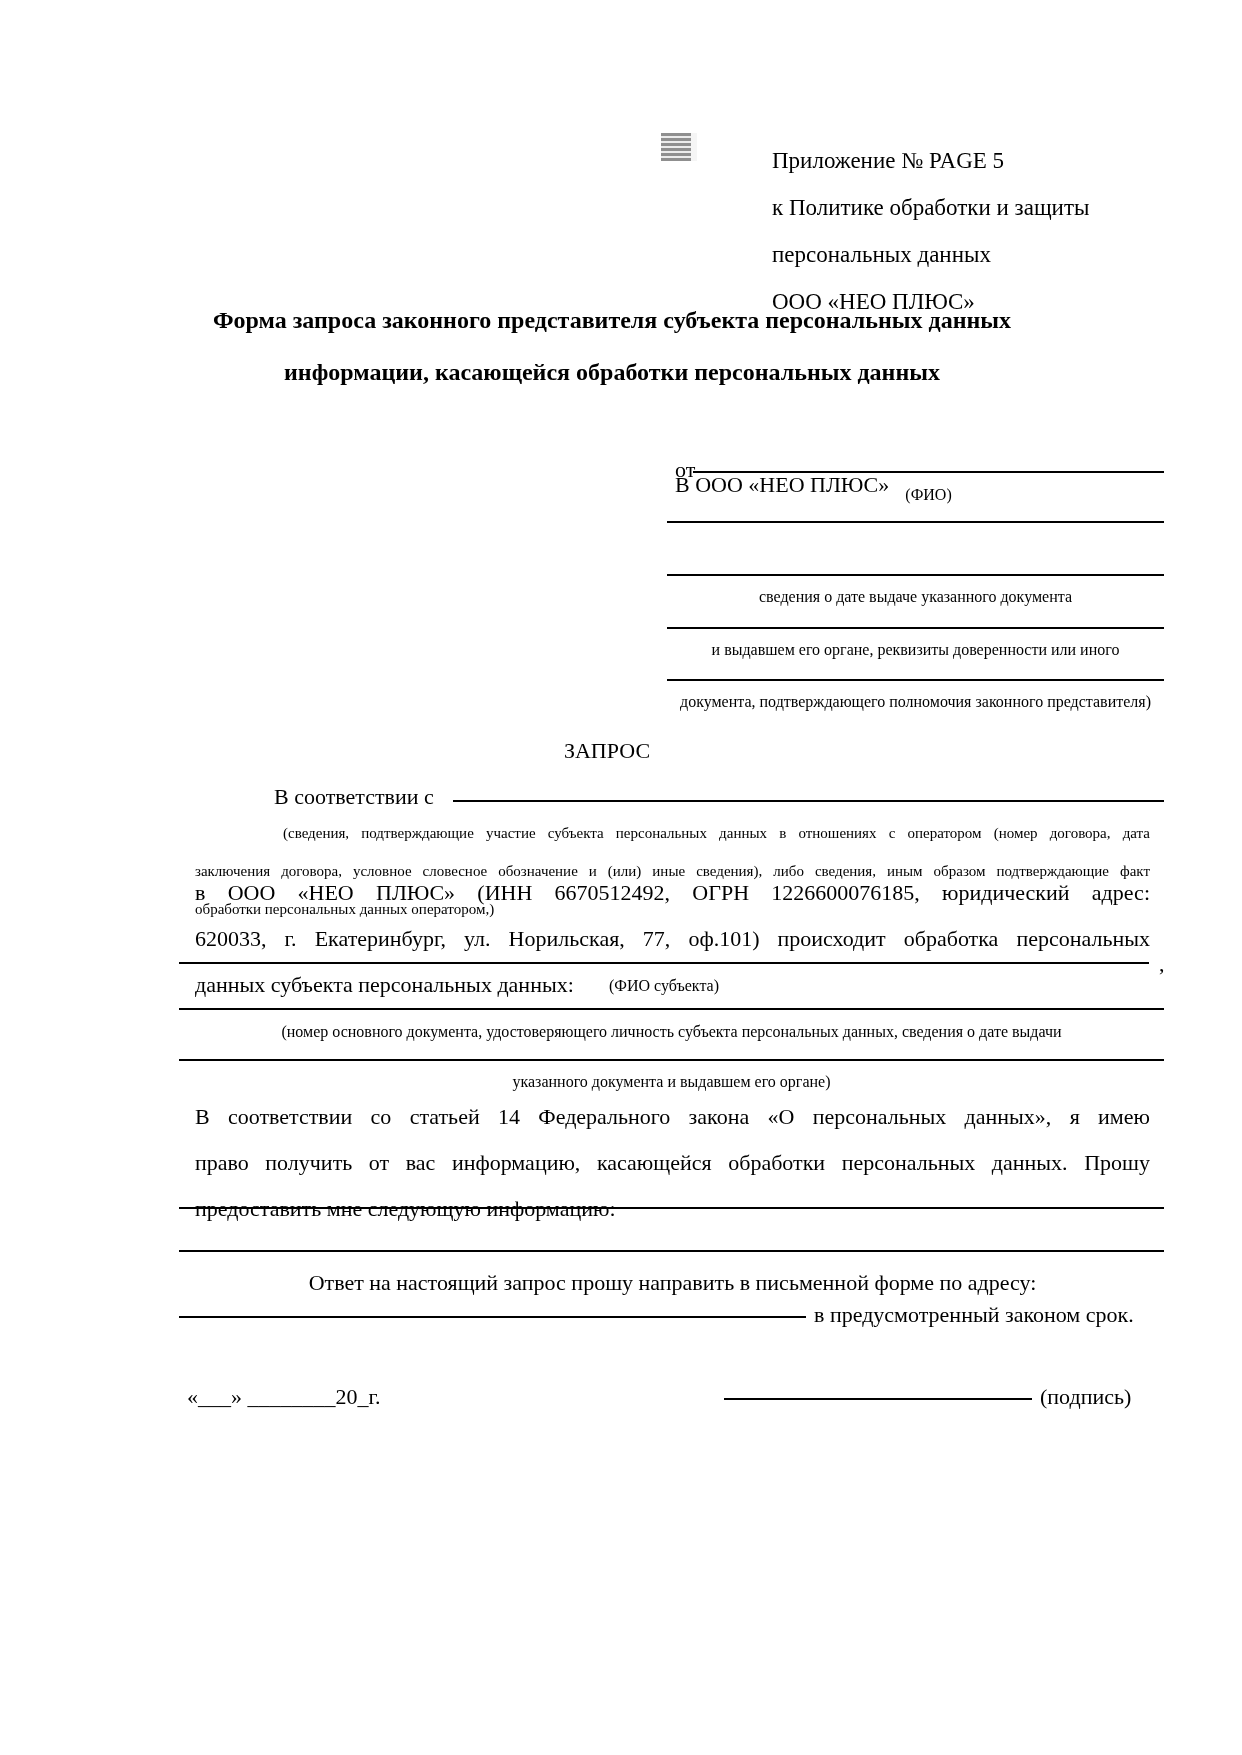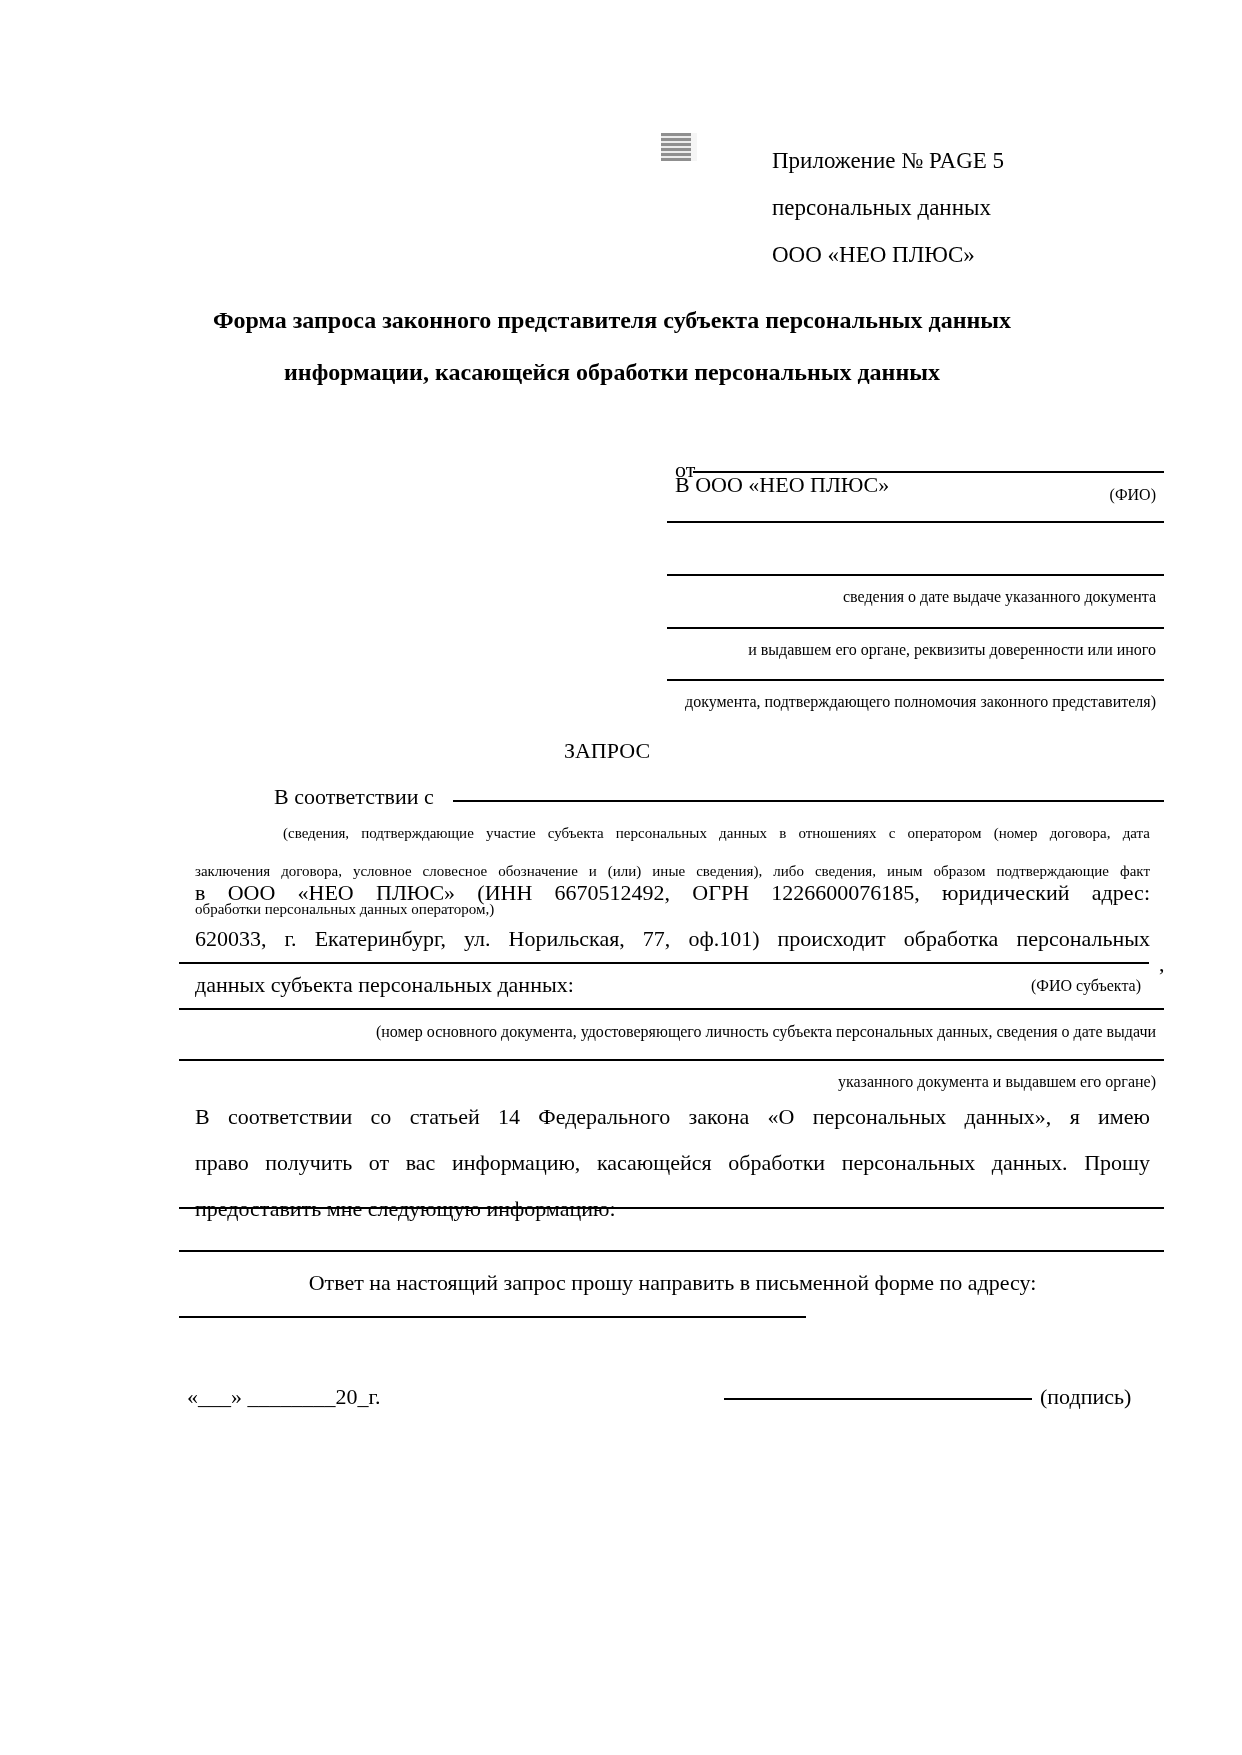--- a/index.html
+++ b/index.html
@@ -3,21 +3,21 @@
 <meta charset="utf-8">
 <style>
   * { margin:0; padding:8px; box-sizing:border-box; }
   html,body { background:#ffffff; }
   .page {
     position:relative; width:1242px; height:1755px; background:#ffffff;
     color:#000; font-family:"Liberation Serif", serif; overflow:hidden;
   }
   .abs { position:absolute; }
   .rule { position:absolute; height:0; border-top:2px solid #000; }
-  .caption { position:absolute; font-size:16px; line-height:19px; text-align:right; }
+  .caption { position:absolute; font-size:16px; line-height:19px; text-align:center; }
   .body-text { font-size:22px; line-height:30px; }
   .jline { text-align:justify; text-align-last:justify; }
   .doc-icon {
     position:absolute; left:645px; top:117px; width:36px; height:28px;
     background:repeating-linear-gradient(to bottom,#8f8f8f 0 3px,#ececec 3px 5px);
     box-shadow:inset -6px 0 0 #f5f5f5;
   }
   .header-block { position:absolute; left:740px; top:113px; font-size:23px; line-height:31px; }
   .title-block {
     position:absolute; left:151px; top:270px; width:890px;
@@ -29,20 +29,21 @@
 </style>
 </head>
 <body>
 
 <div class="page">
 
   <div class="doc-icon"></div>
 
   <div class="header-block">
     <div>Приложение №  PAGE 5</div>
+    <div>к Политике обработки и защиты</div>
     <div>персональных данных</div>
     <div>ООО «НЕО ПЛЮС»</div>
   </div>
 
   <div class="title-block">
     <div>Форма запроса законного представителя субъекта персональных данных</div>
     <div>информации, касающейся обработки персональных данных</div>
   </div>
 
   <div class="abs body-text" style="left:651px;top:398px;margin-top:48px;">В ООО «НЕО ПЛЮС»</div>
@@ -92,18 +93,19 @@
     <div class="jline">В соответствии со статьей 14 Федерального закона «О персональных данных», я имею</div>
     <div class="jline">право получить от вас информацию, касающейся обработки персональных данных. Прошу</div>
     <div>предоставить мне следующую информацию:</div>
   </div>
 
   <div class="rule" style="left:163px;top:1191px;width:985px;"></div>
   <div class="rule" style="left:163px;top:1234px;width:985px;"></div>
 
   <div class="abs body-text" style="left:163px;top:1244px;width:987px;text-align:center;">Ответ на настоящий запрос прошу направить в письменной форме по адресу:</div>
   <div class="rule" style="left:163px;top:1300px;width:627px;"></div>
+  <div class="abs body-text" style="left:790px;top:1276px;">в предусмотренный законом срок.</div>
 
   <div class="abs body-text" style="left:163px;top:1358px;">«___» ________20_г.</div>
   <div class="rule" style="left:708px;top:1382px;width:308px;"></div>
   <div class="abs body-text" style="left:1016px;top:1358px;">(подпись)</div>
 
 </div>
 
 </body></html>

